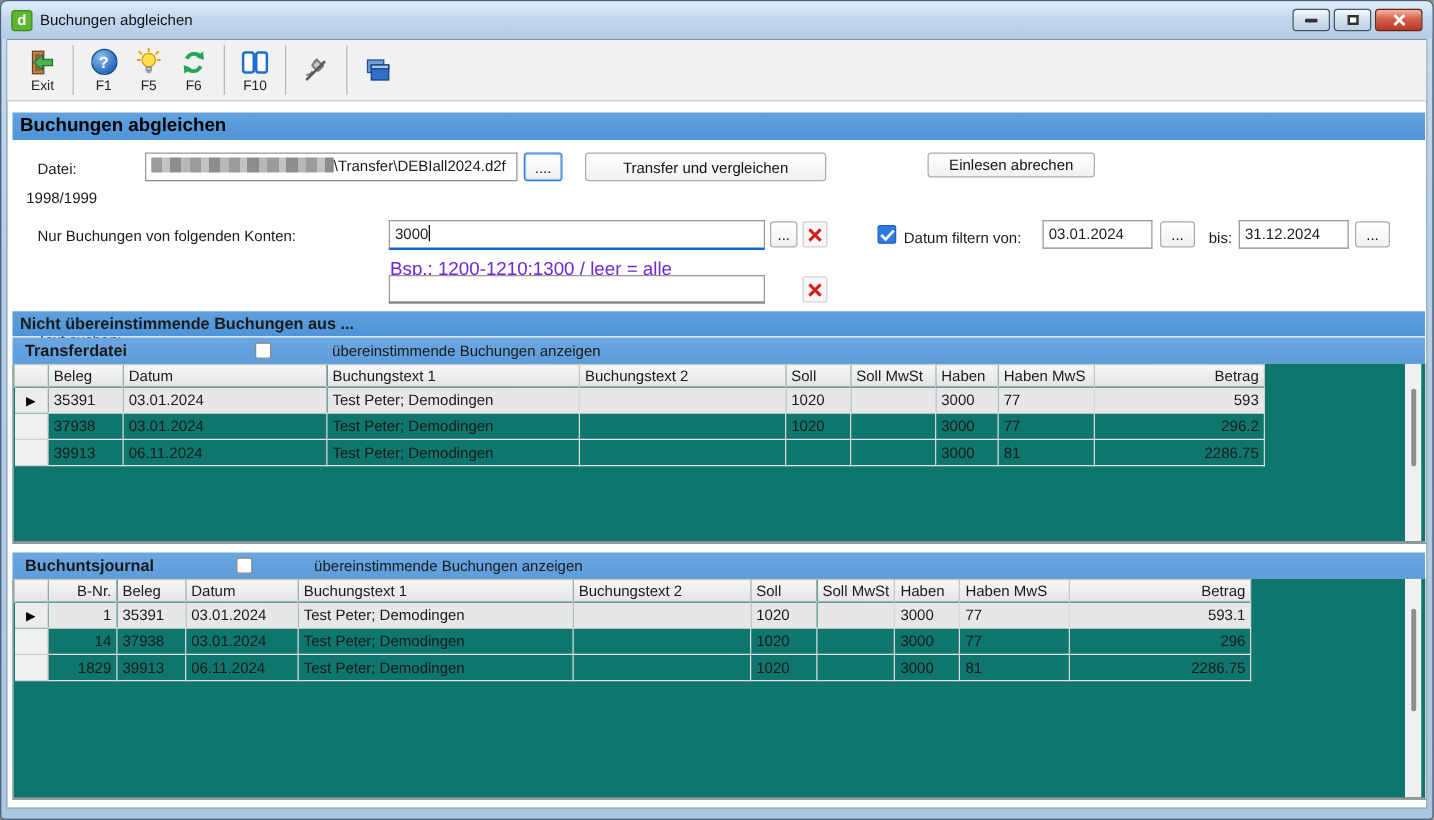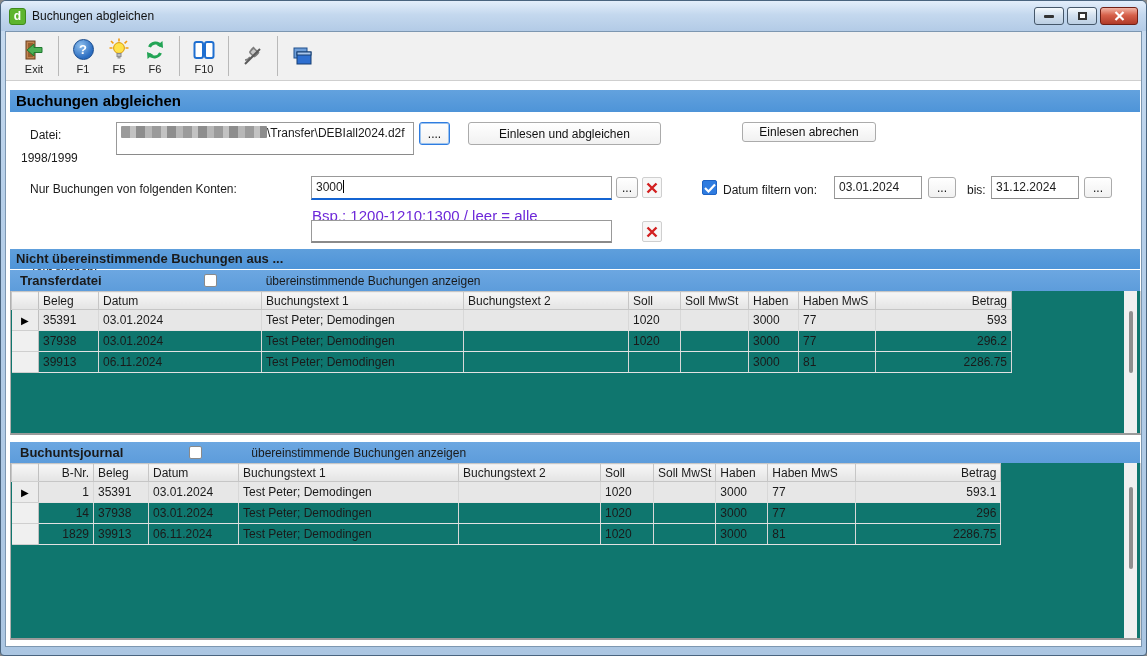--- a/index.html
+++ b/index.html
@@ -203,25 +203,25 @@
             <rect x="7" y="8" width="14" height="3" fill="#a9c6ec" stroke="#163f73"></rect>
           </svg>
         </span>
         <span class="lbl"></span>
       </button>
     </div>
 
     <div class="heading-bar">Buchungen abgleichen</div>
 
     <div class="flabel" style="left:24px; top:96px;">Datei:</div>
-    <div class="textbox" style="left:110px; top:90px; width:298px; height:33px; border-bottom-width:1px;">
+    <div class="textbox" style="left:110px; top:90px; width:298px; height:23px; border-bottom-width:1px;">
       <span class="blurbar"></span><span>\Transfer\DEBIall2024.d2f</span>
     </div>
     <button class="btn focused" style="left:413px; top:90px; width:31px; height:23px;">....</button>
-    <button class="btn" style="left:462px; top:90px; width:193px; height:23px;">Einlesen und abgleichen</button>
+    <button class="btn" style="left:462px; top:90px; width:193px; height:23px;">Transfer und vergleichen</button>
     <button class="btn" style="left:736px; top:90px; width:134px; height:20px;">Einlesen abrechen</button>
     <div class="flabel" style="left:15px; top:119px;">1998/1999</div>
 
     <div class="flabel" style="left:24px; top:150px;">Nur Buchungen von folgenden Konten:</div>
     <div class="textbox focus" style="left:305px; top:144px; width:301px; height:24px;">
       <span>3000</span><span class="caret"></span>
     </div>
     <button class="btn" style="left:610px; top:145px; width:22px; height:21px;">...</button>
     <div class="xbtn" style="left:636px; top:145px;">
       <svg width="12" height="12" viewBox="0 0 12 12">

